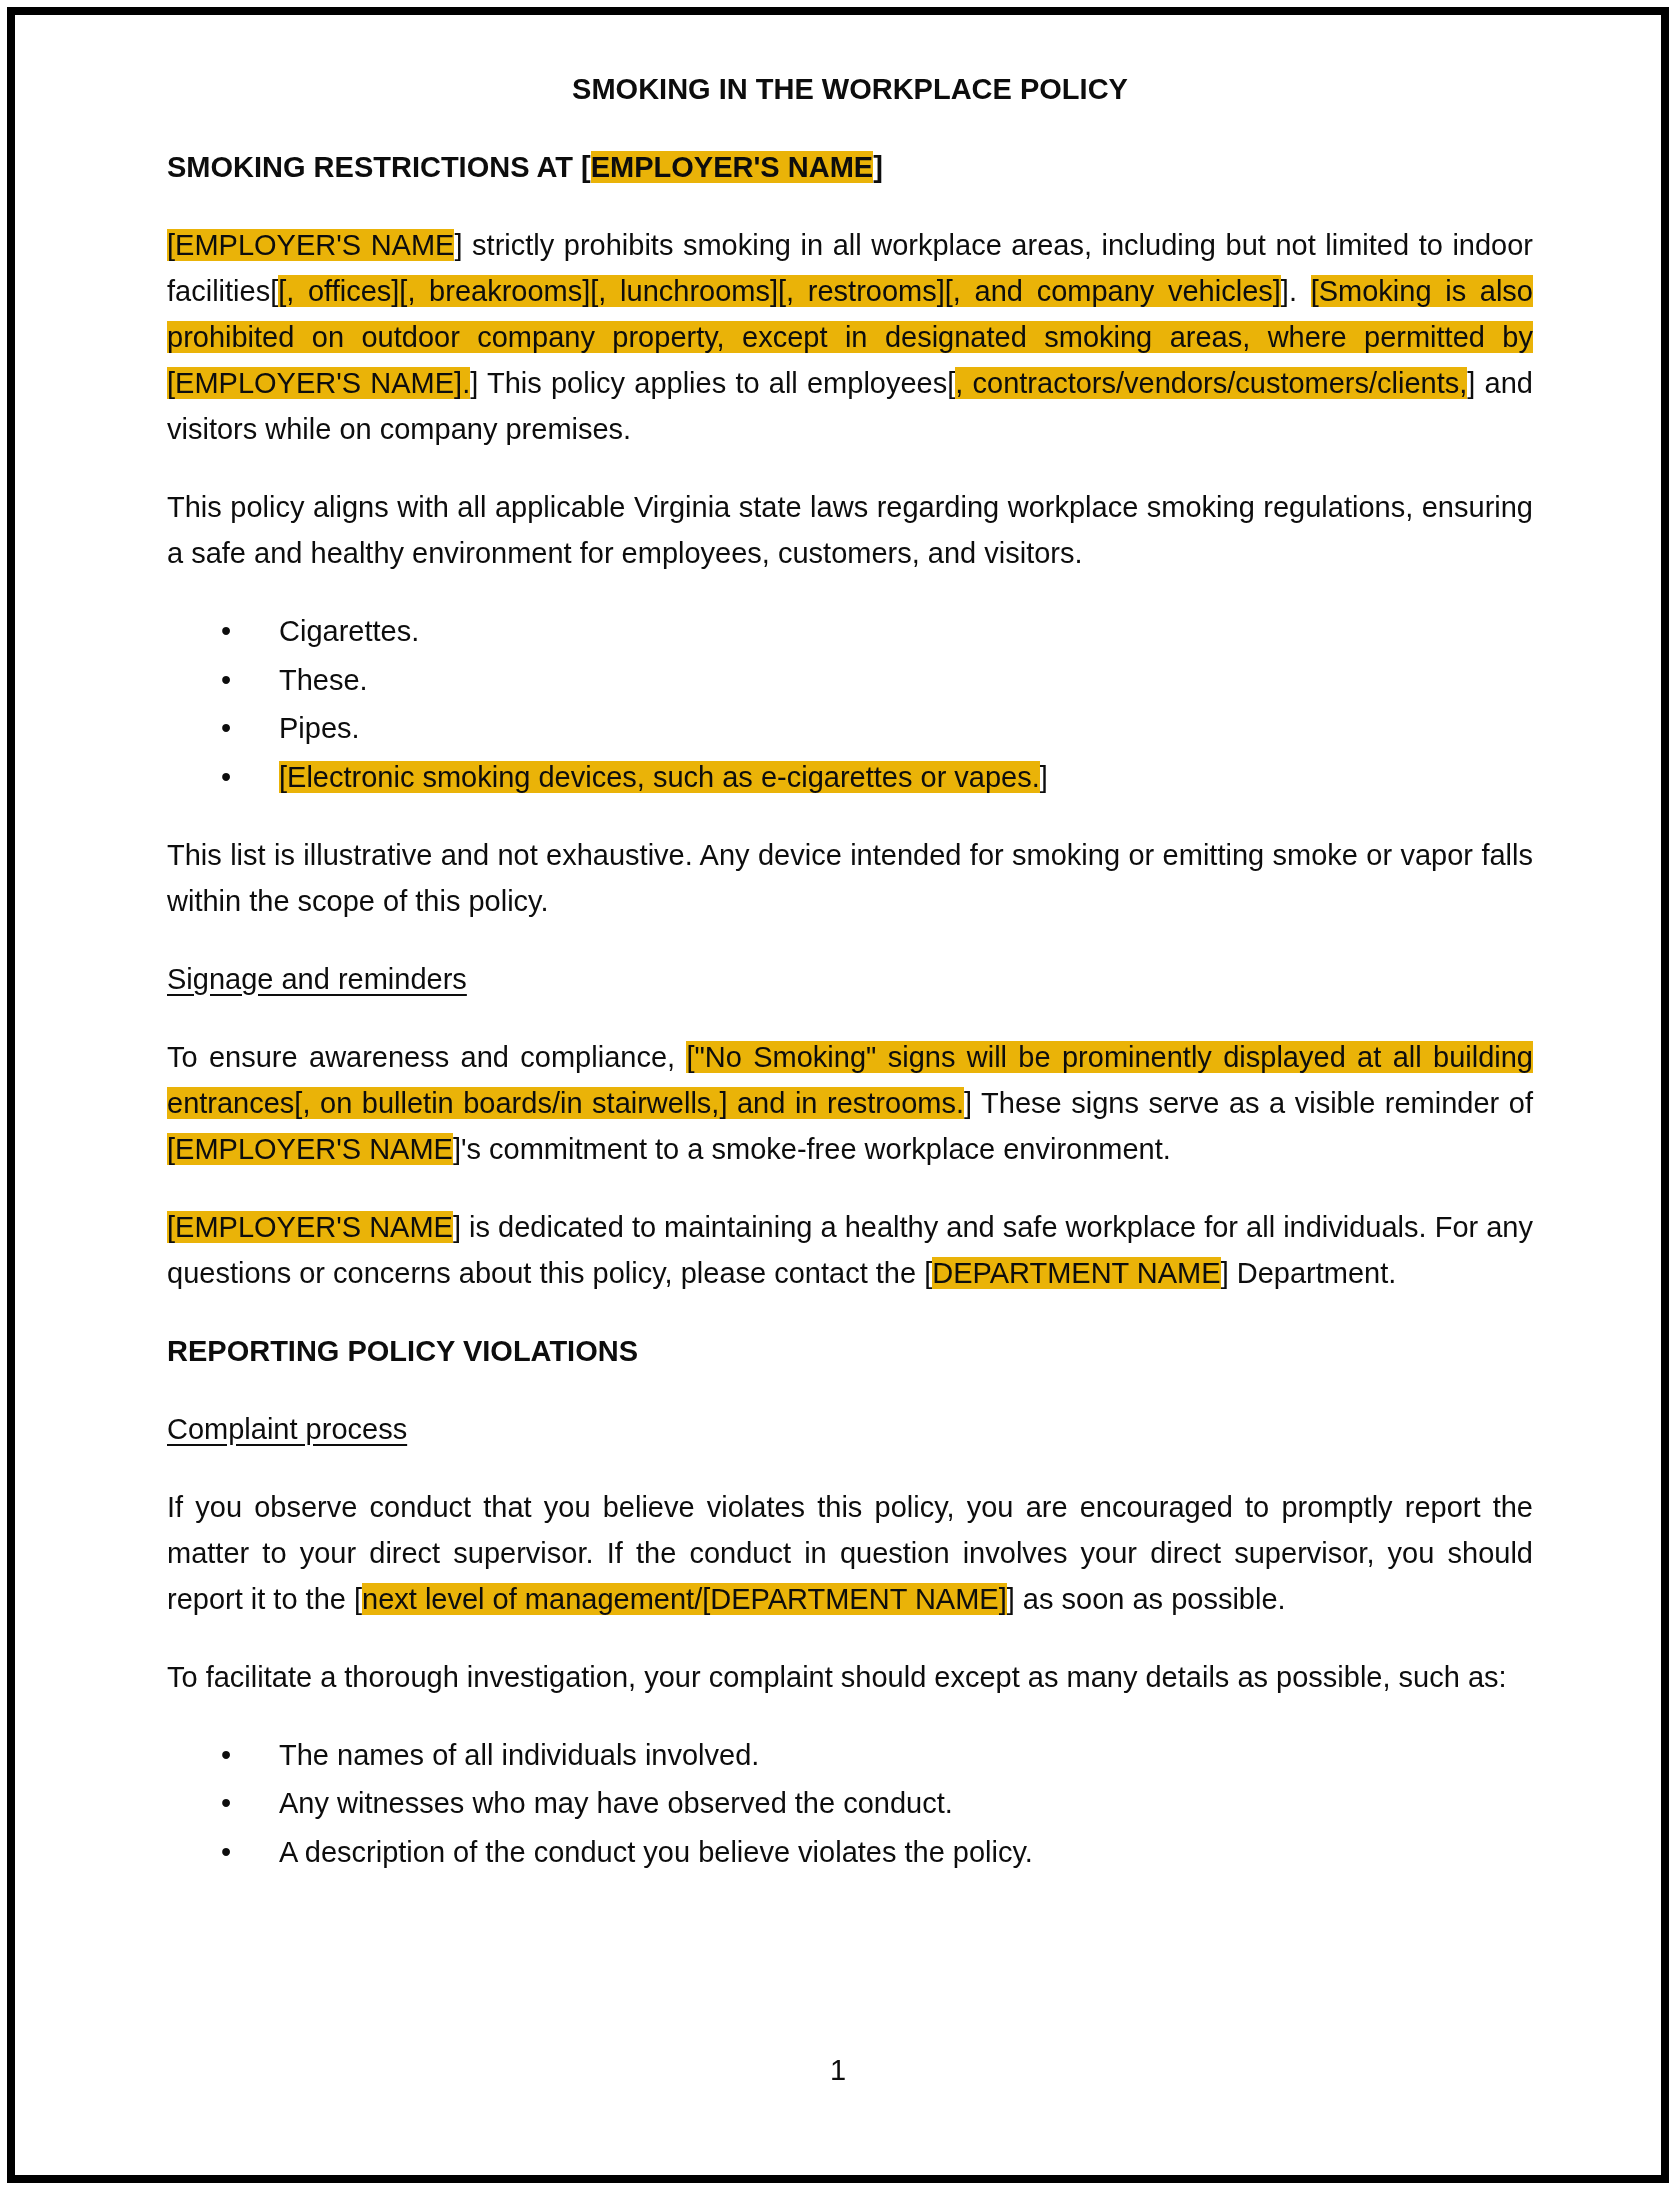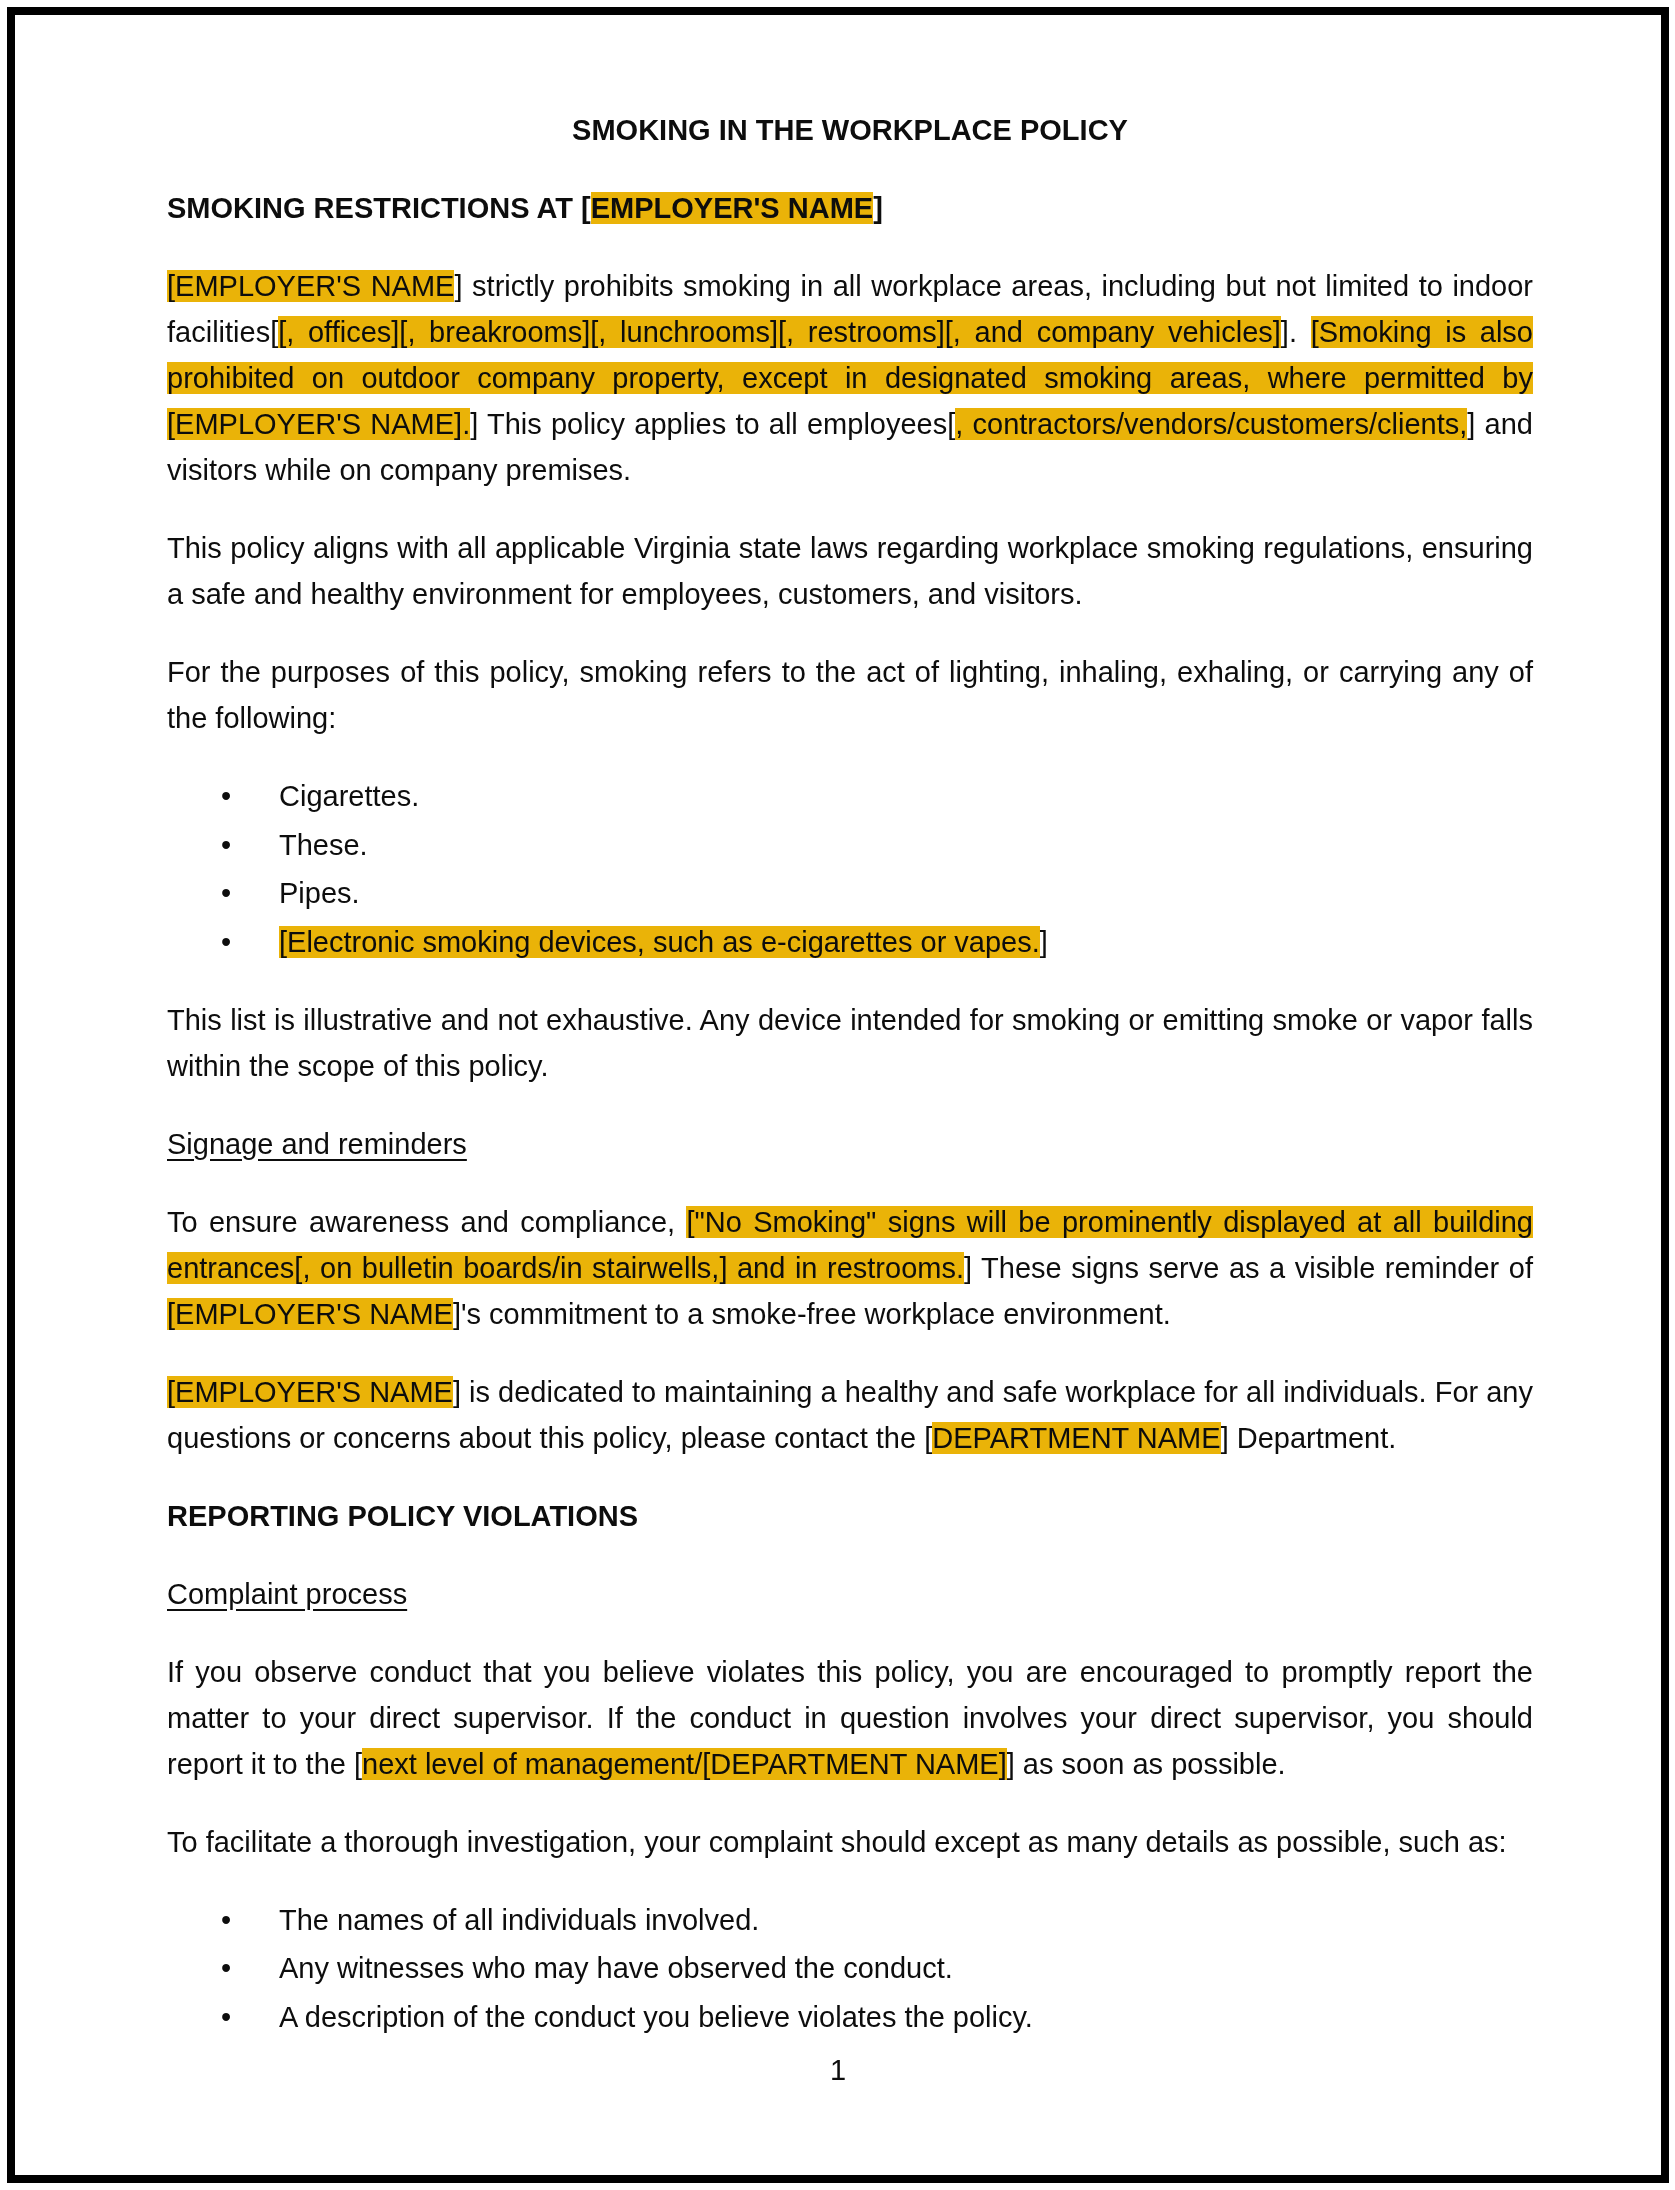--- a/index.html
+++ b/index.html
@@ -18,21 +18,21 @@
     pointer-events:none;
   }
   .content{
     position:absolute;
     left:167px;top:0;
     width:1366px;
     font-size:29px;
     line-height:46px;
   }
   .doc-title{
-    margin-top:107px;
+    margin-top:66px;
     margin-bottom:32px;
     text-align:center;
     font-weight:bold;
   }
   .block{margin:0 0 32px 0;}
   .heading{font-weight:bold;}
   .subheading{text-decoration:underline;text-underline-offset:5.3px;}
   .para{text-align:justify;}
   .hl{background:#eab308;}
   ul.bullet-list{
@@ -67,21 +67,20 @@
 
   <div class="doc-title">SMOKING IN THE WORKPLACE POLICY</div>
 
   <div class="block heading"><span>SMOKING RESTRICTIONS AT [</span><span class="hl">EMPLOYER'S NAME</span><span>]</span></div>
 
   <div class="block para"><span class="hl">[EMPLOYER'S NAME</span><span>] strictly prohibits smoking in all workplace areas, including but not limited to indoor facilities[</span><span class="hl">[, offices][, breakrooms][, lunchrooms][, restrooms][, and company vehicles]</span><span>]. </span><span class="hl">[Smoking is also prohibited on outdoor company property, except in designated smoking areas, where permitted by [EMPLOYER'S NAME].</span><span>] This policy applies to all employees[</span><span class="hl">, contractors/vendors/customers/clients,</span><span>] and visitors while on company premises.</span></div>
 
   <div class="block para"><span>This policy aligns with all applicable Virginia state laws regarding workplace smoking regulations, ensuring a safe and healthy environment for employees, customers, and visitors.</span></div>
 
 
-  <div class="block para"><span>For the purposes of this policy, smoking refers to the act of lighting, inhaling, exhaling, or carrying any of the following:</span></div>
 
   <ul class="bullet-list">
     <li>
       <span class="bullet">•</span>
       <span><span>Cigarettes.</span></span>
     </li>
     <li>
       <span class="bullet">•</span>
       <span><span>These.</span></span>
     </li>

